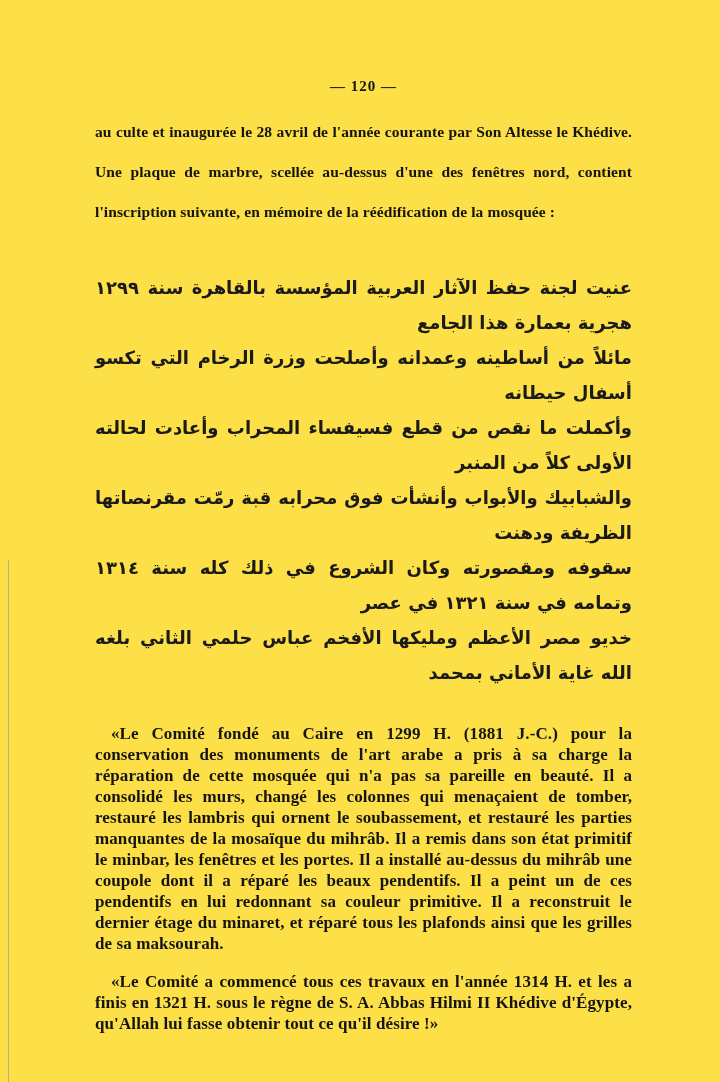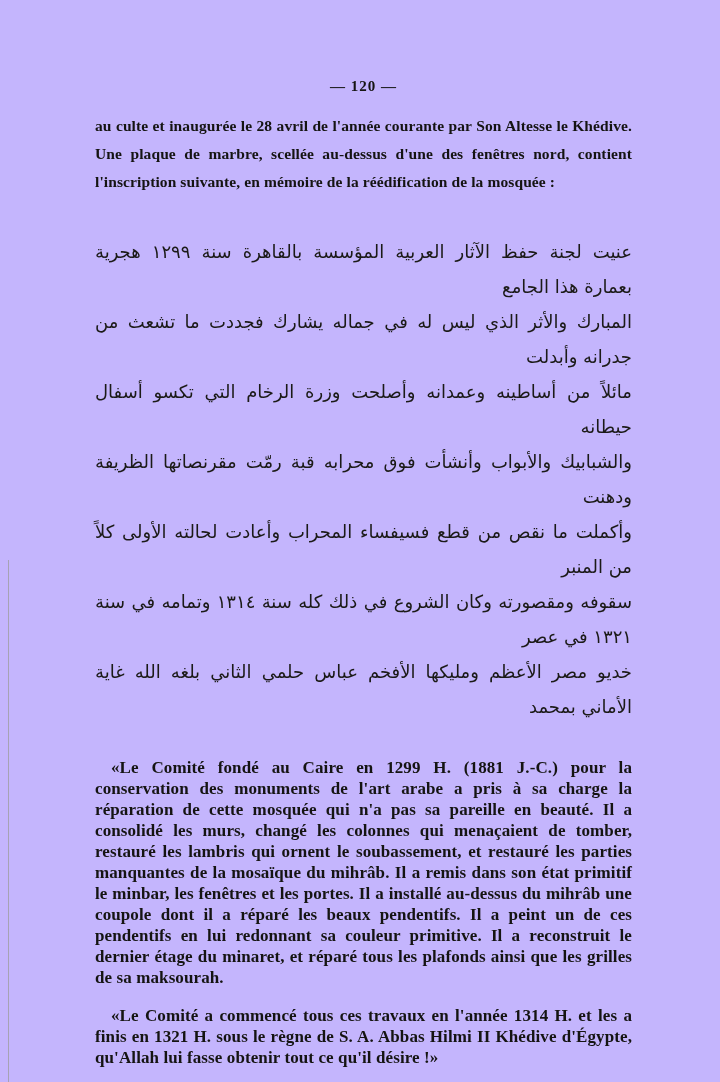--- a/index.html
+++ b/index.html
@@ -1,20 +1,20 @@
 <!DOCTYPE html>
 <html lang="fr"><head>
 <meta charset="utf-8">
 <style>
   html,body{margin:0;padding:0;background:#e8e8e6;}
   .page{
     position:relative;
     width:720px;height:1082px;
     margin:0 auto;
-    background:#c4b5fd;
+    background:#fde047;
     color:#151412;
     font-family:"Liberation Serif", serif;
     overflow:hidden;
     box-sizing:border-box;
   }
   .scan-edge{
     position:absolute;left:8px;top:560px;bottom:0;
     width:1px;background:#9a9a94;opacity:.7;
   }
   .content{
@@ -24,31 +24,31 @@
   .page-number{
     margin-top:78px;
     text-align:center;
     font-size:15px;
     font-weight:700;
     letter-spacing:1px;
   }
   .para{
     font-size:15.5px;
     font-weight:700;
-    line-height:28px;
+    line-height:40px;
     text-align:justify;
     letter-spacing:.1px;
   }
   .para-intro{ margin-top:17px; }
   .arabic{
     margin-top:38px;
     direction:rtl;
     font-family:"DejaVu Sans", sans-serif;
     font-size:18px;
-    font-weight:400;
+    font-weight:700;
     line-height:35px;
     text-align:justify;
     text-align-last:right;
     color:#1b1a17;
   }
   .arabic .arabic-line{ min-height:35px; }
   .quote{
     font-size:17px;
     font-weight:700;
     line-height:21px;
@@ -65,24 +65,23 @@
   <div class="scan-edge"></div>
 
   <div class="content">
 
     <div class="page-number">— 120 —</div>
 
     <p class="para para-intro">au culte et inaugurée le 28 avril de l'année courante par Son Altesse le Khédive. Une plaque de marbre, scellée au-dessus d'une des fenêtres nord, contient l'inscription suivante, en mémoire de la réédification de la mosquée :</p>
 
     <div class="arabic">
       <div class="arabic-line">عنيت لجنة حفظ الآثار العربية المؤسسة بالقاهرة سنة ١٢٩٩ هجرية بعمارة هذا الجامع</div>
-      <div class="arabic-line">المبارك والأثر الذي ليس له في جماله يشارك فجددت ما تشعث من جدرانه وأبدلت</div>
       <div class="arabic-line">مائلاً من أساطينه وعمدانه وأصلحت وزرة الرخام التي تكسو أسفال حيطانه</div>
+      <div class="arabic-line">وأكملت ما نقص من قطع فسيفساء المحراب وأعادت لحالته الأولى كلاً من المنبر</div>
       <div class="arabic-line">والشبابيك والأبواب وأنشأت فوق محرابه قبة رمّت مقرنصاتها الظريفة ودهنت</div>
-      <div class="arabic-line">وأكملت ما نقص من قطع فسيفساء المحراب وأعادت لحالته الأولى كلاً من المنبر</div>
       <div class="arabic-line">سقوفه ومقصورته وكان الشروع في ذلك كله سنة ١٣١٤ وتمامه في سنة ١٣٢١ في عصر</div>
       <div class="arabic-line">خديو مصر الأعظم ومليكها الأفخم عباس حلمي الثاني بلغه الله غاية الأماني بمحمد</div>
     </div>
 
     <p class="quote quote-1">«Le Comité fondé au Caire en 1299 H. (1881 J.-C.) pour la conservation des monuments de l'art arabe a pris à sa charge la réparation de cette mosquée qui n'a pas sa pareille en beauté. Il a consolidé les murs, changé les colonnes qui menaçaient de tomber, restauré les lambris qui ornent le soubassement, et restauré les parties manquantes de la mosaïque du mihrâb. Il a remis dans son état primitif le minbar, les fenêtres et les portes. Il a installé au-dessus du mihrâb une coupole dont il a réparé les beaux pendentifs. Il a peint un de ces pendentifs en lui redonnant sa couleur primitive. Il a reconstruit le dernier étage du minaret, et réparé tous les plafonds ainsi que les grilles de sa maksourah.</p>
 
     <p class="quote quote-2">«Le Comité a commencé tous ces travaux en l'année 1314 H. et les a finis en 1321 H. sous le règne de S. A. Abbas Hilmi II Khédive d'Égypte, qu'Allah lui fasse obtenir tout ce qu'il désire !»</p>
 
   </div>
 </div>

